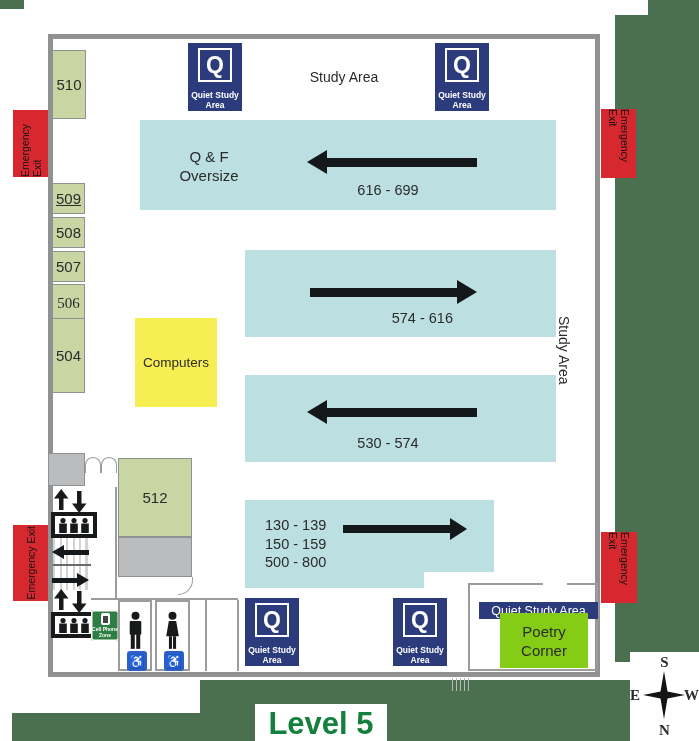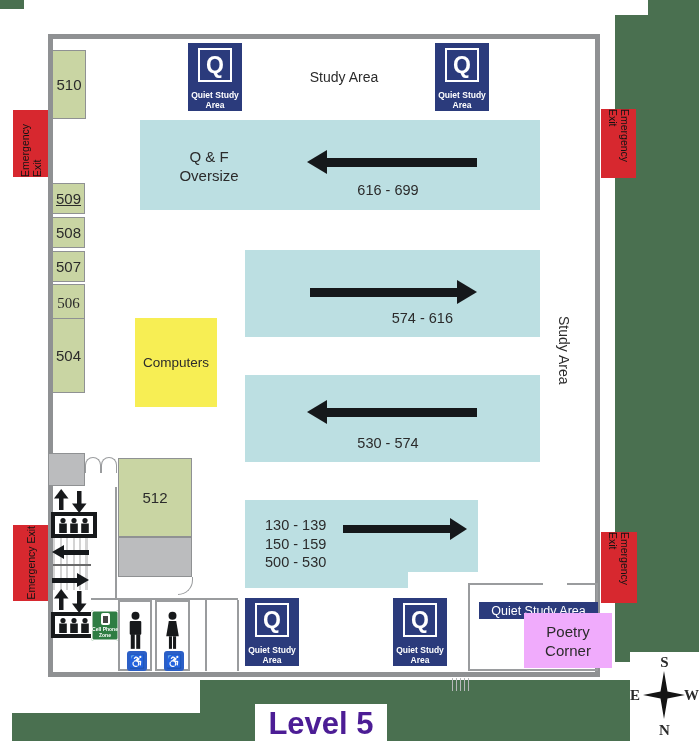--- a/index.html
+++ b/index.html
@@ -4,21 +4,21 @@
 <style>
   html,body{margin:0;padding:0;background:#fff;}
   #map-root{position:relative;width:699px;height:741px;background:#fff;overflow:hidden;
             font-family:"Liberation Sans",sans-serif;color:#2b2b2b;}
   .abs{position:absolute;}
   .green{background:#4a7050;}
   .map-border{border:5px solid #8f9193;background:#fff;box-sizing:border-box;}
   .room{background:#c9d5a3;border:1px solid #8f9193;box-sizing:border-box;
         display:flex;align-items:center;justify-content:center;font-size:15px;}
   .graybox{background:#bbbcbe;border:1px solid #8f9193;box-sizing:border-box;}
-  .band{background:#bcdfe2;}
+  .band{background:#bcdfe2;padding-left:16px;}
   .qsign{background:#2b3b7c;color:#fff;display:flex;flex-direction:column;align-items:center;box-sizing:border-box;}
   .qsign .qbox{width:30px;height:30px;border:2.5px solid #fff;margin-top:5px;
                display:flex;align-items:center;justify-content:center;font-weight:bold;font-size:23px;}
   .qsign .slabel{font-size:8.5px;font-weight:bold;line-height:1.2;text-align:center;margin-top:8px;}
   .ee{background:#d7282f;color:#141414;font-size:10.5px;display:flex;align-items:center;justify-content:center;}
   .vdown{writing-mode:vertical-rl;}
   .vup{writing-mode:vertical-rl;transform:rotate(180deg);}
   .arrow{display:flex;align-items:center;}
   .shaft{background:#15181b;flex:1;}
   .sh9{height:9px;} .sh8{height:8px;} .sh5{height:5px;}
@@ -38,21 +38,21 @@
          display:flex;align-items:center;justify-content:center;}
   .cellsign{background:#2e7d43;border-radius:3px;box-shadow:inset 0 0 0 1.5px #fff;
             display:flex;flex-direction:column;align-items:center;}
   .cellsign .phone{width:9px;height:12px;background:#fff;border-radius:2px;margin-top:3px;
                    display:flex;align-items:center;justify-content:center;}
   .cellsign .phone i{display:block;width:5px;height:7px;background:#444;}
   .cellsign .ctext{color:#fff;font-size:5px;font-weight:bold;text-align:center;line-height:1.25;margin-top:1px;}
   .center{display:flex;align-items:center;justify-content:center;margin-top:10px;}
   .colcenter{display:flex;flex-direction:column;align-items:center;justify-content:center;}
   .serif{font-family:"Liberation Serif",serif;font-weight:bold;}
-  .title{color:#4c1d95;font-weight:bold;font-size:31px;}
+  .title{color:#15803d;font-weight:bold;font-size:31px;}
 </style>
 </head>
 <body>
 
 <div id="map-root">
 
   <div class="abs green" style="left:0;top:0;width:24px;height:9px;"></div>
   <div class="abs green" style="left:648px;top:0;width:51px;height:17px;"></div>
   <div class="abs green" style="left:615px;top:15px;width:84px;height:647px;"></div>
   <div class="abs green" style="left:200px;top:680px;width:499px;height:61px;"></div>
@@ -129,21 +129,21 @@
       <div class="head-l"></div>
         <div class="shaft sh9"></div>
       </div>
     <div class="abs range" style="left:78px;top:60px;width:130px;text-align:center;">530 - 574</div>
   </div>
 
   <div class="abs band" style="left:245px;top:500px;width:233px;height:72px;">
     <div class="abs" style="left:20px;top:16px;font-size:14.5px;line-height:18.5px;">
       <div>130 - 139</div>
       <div>150 - 159</div>
-      <div>500 - 530</div>
+      <div>500 - 800</div>
     </div>
     <div class="abs arrow" style="left:98px;top:18px;width:124px;height:22px;">
       <div class="shaft sh8"></div>
         <div class="head-r-s"></div>
       </div>
   </div>
   <div class="abs band" style="left:245px;top:572px;width:163px;height:16px;"></div>
 
   <div class="abs vdown" style="left:556px;top:316px;font-size:14px;">Study Area</div>
 
@@ -252,21 +252,21 @@
     <div class="qbox">Q</div>
     <div class="slabel"><span>Quiet Study</span><br>
       <span>Area</span></div>
   </div>
 
   <div class="abs frame" style="left:468px;top:583px;width:130px;height:88px;"></div>
   <div class="abs" style="left:543px;top:581px;width:24px;height:6px;background:#fff;"></div>
   <div class="abs center" style="left:479px;top:592px;width:119px;height:17px;background:#2b3b7c;color:#fff;font-size:12.5px;">
     <span>Quiet Study Area</span>
     </div>
-  <div class="abs colcenter" style="left:500px;top:613px;width:88px;height:55px;background:#f0abfc;font-size:15px;line-height:19px;margin-left:24px;">
+  <div class="abs colcenter" style="left:500px;top:613px;width:88px;height:55px;background:#84cc16;font-size:15px;line-height:19px;">
     <span>Poetry</span>
     <span>Corner</span>
     </div>
   <div class="abs hatch" style="left:452px;top:678px;width:20px;height:13px;"></div>
 
   <div class="abs" style="left:630px;top:652px;width:69px;height:89px;background:#fff;">
     <div class="abs serif" style="left:0;top:2px;width:100%;text-align:center;font-size:15px;">S</div>
     <svg class="abs" style="left:12px;top:18px;" width="44" height="50" viewBox="0 0 44 50">
       <polygon fill="#141414" points="22,1 25.5,21.5 43,25 25.5,28.5 22,49 18.5,28.5 1,25 18.5,21.5"></polygon>
     </svg>

